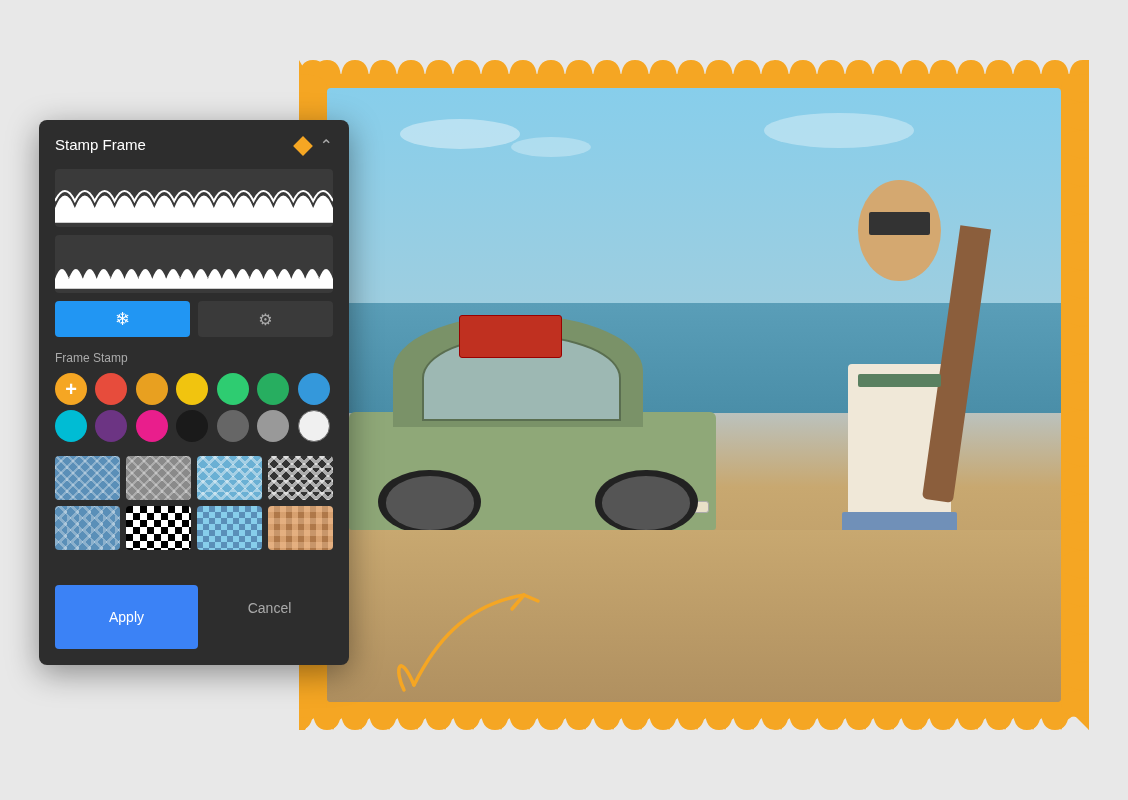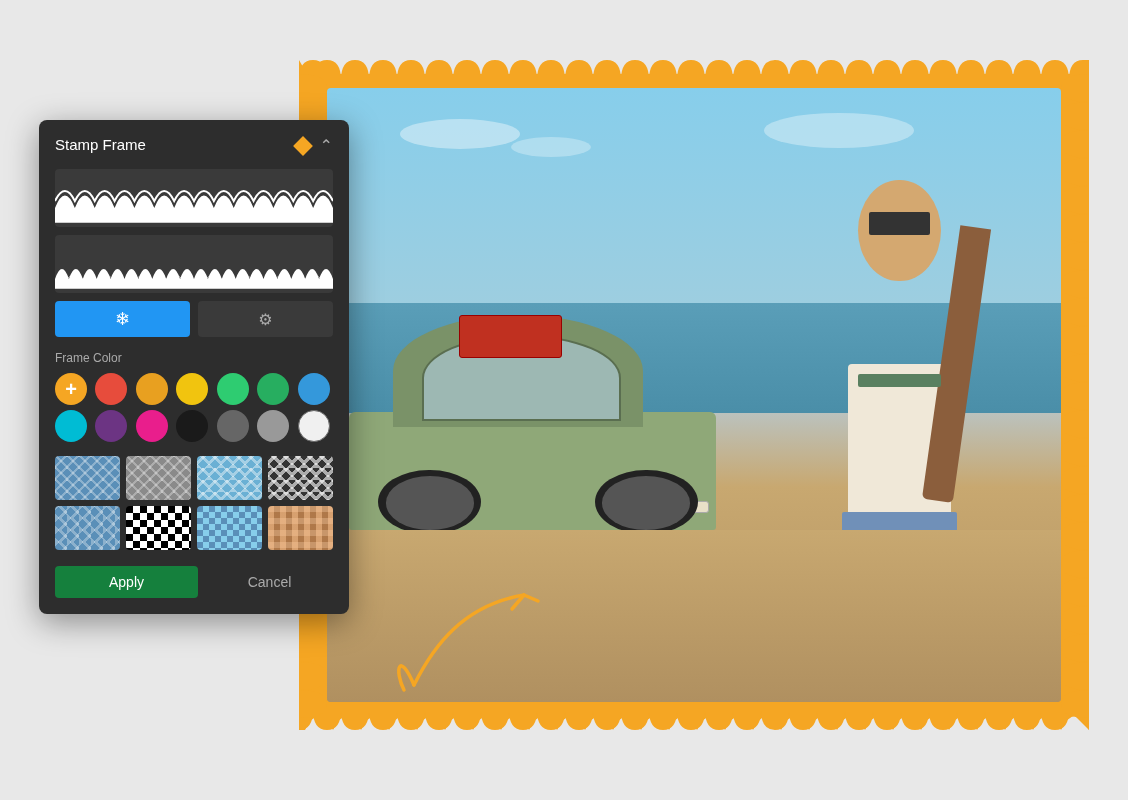--- a/index.html
+++ b/index.html
@@ -181,28 +181,29 @@
                         repeating-linear-gradient(0deg, rgba(150,90,40,0.5) 0px, rgba(150,90,40,0.5) 6px, transparent 6px, transparent 12px);
     }
 
     
     .action-buttons {
       display: flex;
       gap: 8px;
     }
 
     .btn-apply {
-      background: #15803d;
+      background: #3b82f6;
       color: white;
       border: none;
       border-radius: 4px;
-      padding: 8px 24px;
+      padding: 24px 24px;
       cursor: pointer;
       font-size: 14px;
       flex: 1;
+      margin-top: 19px;
     }
 
     .btn-cancel {
       background: transparent;
       color: #aaaaaa;
       border: none;
       border-radius: 4px;
       padding: 8px 16px;
       cursor: pointer;
       font-size: 14px;
@@ -470,21 +471,21 @@
 
     <div class="mode-buttons">
       <button class="mode-btn active">
         <span style="color:white;font-size:18px;">❄</span>
       </button>
       <button class="mode-btn inactive">
         <span style="color:#aaa;font-size:16px;">⚙</span>
       </button>
     </div>
 
-    <div class="section-label">Frame Color</div>
+    <div class="section-label">Frame Stamp</div>
     <div class="color-grid">
       <div class="color-swatch swatch-add">
         <span style="color:white;font-size:20px;font-weight:bold;line-height:1;">+</span>
       </div>
       <div class="color-swatch" style="background:#e74c3c;"></div>
       <div class="color-swatch" style="background:#e8a020;"></div>
       <div class="color-swatch" style="background:#f1c40f;"></div>
       <div class="color-swatch" style="background:#2ecc71;"></div>
       <div class="color-swatch" style="background:#27ae60;"></div>
       <div class="color-swatch" style="background:#3498db;"></div>

